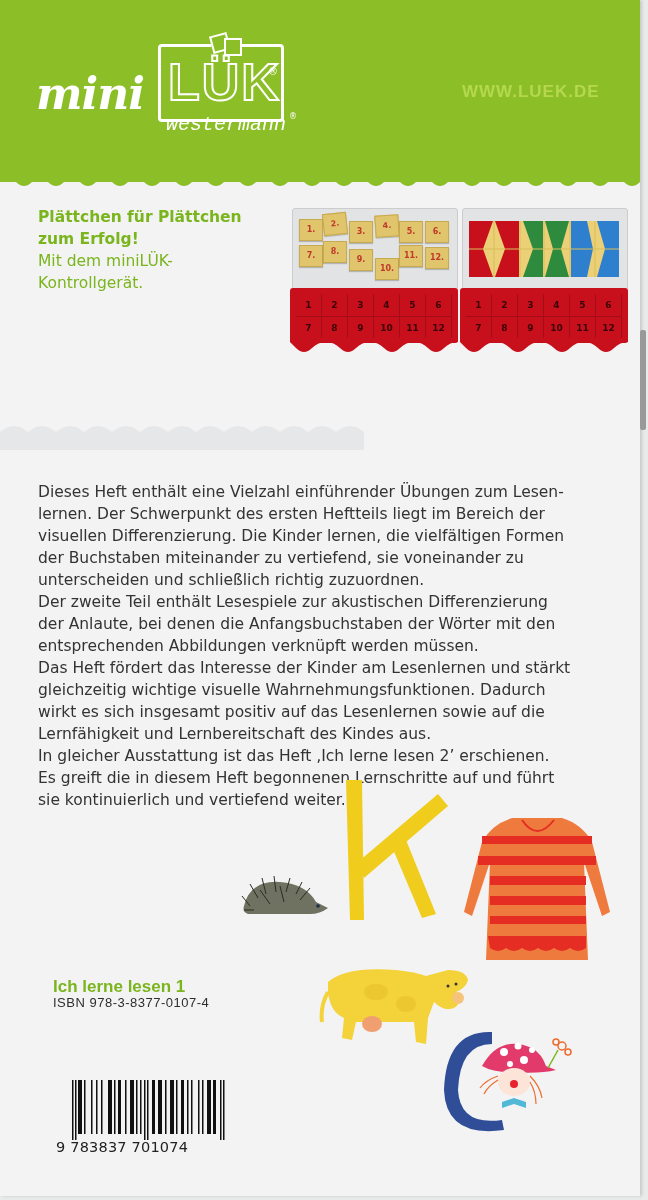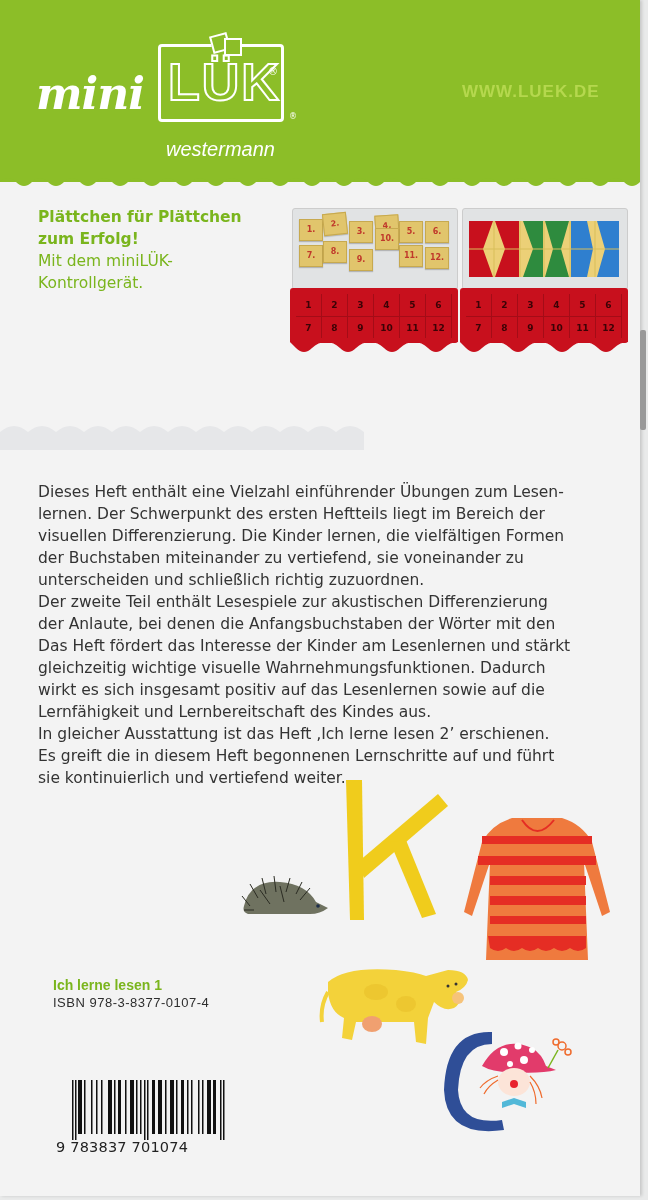--- a/index.html
+++ b/index.html
@@ -6,37 +6,37 @@
   body { width:648px; height:1200px; position:relative; overflow:hidden; background:#e9eaea; font-family:"DejaVu Sans", sans-serif; }
   .cover { position:absolute; left:0; top:0; width:640px; height:1196px; background:#f3f3f3; box-shadow: 2px 0 3px rgba(0,0,0,0.15); }
   .header { position:absolute; left:0; top:0; width:640px; height:182px; background:#8cbe28; }
   .header-wave { position:absolute; left:0; top:168px; width:640px; height:30px; }
   .logo { position:absolute; left:36px; top:28px; width:270px; height:110px; }
   .logo-mini { position:absolute; left:0; top:40px; font-family:"DejaVu Serif", serif; font-style:italic; font-weight:bold; font-size:44px; color:#fff; letter-spacing:-1px; }
   .logo-box { position:absolute; left:122px; top:16px; width:120px; height:72px; border:3px solid #fff; border-radius:4px; }
   .logo-luk { position:absolute; left:132px; top:24px; font-family:"Liberation Sans", sans-serif; font-weight:bold; font-size:52px; color:transparent; -webkit-text-stroke:2px #fff; letter-spacing:2px; line-height:60px; }
   .logo-reg { position:absolute; left:232px; top:38px; font-size:10px; color:#fff; }
   .logo-cube { position:absolute; width:14px; height:14px; border:2px solid #fff; background:#8cbe28; }
-  .logo-west { position:absolute; left:130px; top:85px; font-family:Liberation Sans, sans-serif; font-style:italic; font-size:20px; color:#fff;margin-top:25px; }
+  .logo-west { position:absolute; left:130px; top:85px; font-family:Liberation Mono, monospace; font-style:italic; font-size:20px; color:#fff; }
   .logo-west-reg { position:absolute; left:253px; top:84px; font-size:8px; color:#fff; }
   .url { position:absolute; left:462px; top:38px; font-family:"Liberation Sans", sans-serif; font-weight:bold; font-size:17px; color:#b5d84e; letter-spacing:1px;margin-top:44px; }
   .tagline { position:absolute; left:38px; top:206px; font-family:"DejaVu Sans", sans-serif; font-size:15.5px; line-height:22px; color:#7ab51d; }
   .tagline .b { font-weight:bold; display:block; }
   .tagline .n { display:block; }
   .device { position:absolute; top:208px; width:168px; height:145px; }
   .tray { position:absolute; left:2px; top:0; width:164px; height:80px; background:rgba(220,222,224,0.8); border:1px solid #ccc; border-radius:3px; }
   .tile { position:absolute; width:22px; height:20px; background:#e1c56c; border:1px solid #c7a94f; font-size:8px; color:#c0392b; font-weight:bold; text-align:center; line-height:20px; box-shadow:0 1px 1px rgba(0,0,0,0.2); }
   .case { position:absolute; left:0; top:80px; width:168px; height:55px; background:#c8101d; border-radius:3px; }
   .case-grid { position:absolute; left:6px; top:6px; width:156px; height:46px; display:grid; grid-template-columns:repeat(6,1fr); grid-template-rows:1fr 1fr; }
   .case-cell { border-right:1px solid #a40c17; border-bottom:1px solid #a40c17; font-size:9px; color:#3a0306; font-weight:bold; text-align:center; line-height:22px; }
   .case-bumps { position:absolute; left:0; top:130px; width:168px; height:18px; }
   .heading { position:absolute; left:38px; top:460px; font-family:"DejaVu Sans", sans-serif; font-weight:bold; font-size:15.5px; color:#2b2b2b; }
   .body-text { position:absolute; left:38px; top:481px; width:590px; font-family:"DejaVu Sans", sans-serif; font-size:15.5px; line-height:22px; color:#333; }
   .body-text p { margin:0; }
-  .footer-title { position:absolute; left:53px; top:977px; font-family:"Liberation Sans", sans-serif; font-weight:bold; font-size:14px; color:#7ab51d; }
+  .footer-title { position:absolute; left:53px; top:977px; font-family:"Liberation Sans", sans-serif; font-weight:bold; font-size:17px; color:#7ab51d; }
   .isbn { position:absolute; left:53px; top:995px; font-family:"Liberation Sans", sans-serif; font-size:13px; color:#2e2e2e; letter-spacing:0.5px; }
   .barcode { position:absolute; left:70px; top:1080px; width:160px; height:60px; }
   .barcode-num { position:absolute; left:56px; top:1139px; font-family:"DejaVu Sans", sans-serif; font-size:14.5px; color:#222; letter-spacing:0.2px; }
   .illus { position:absolute; }
   .side-tab { position:absolute; left:640px; top:330px; width:6px; height:100px; background:#999; border-radius:2px; }
 </style>
 </head>
 <body>
 
 <div class="cover">
@@ -69,21 +69,21 @@
     <div class="tray">
       <div class="tile" style="left:6px;top:10px;">1.</div>
       <div class="tile" style="left:30px;top:4px;transform:rotate(-6deg);">2.</div>
       <div class="tile" style="left:56px;top:12px;">3.</div>
       <div class="tile" style="left:82px;top:6px;transform:rotate(-4deg);">4.</div>
       <div class="tile" style="left:106px;top:12px;">5.</div>
       <div class="tile" style="left:132px;top:12px;">6.</div>
       <div class="tile" style="left:6px;top:36px;">7.</div>
       <div class="tile" style="left:30px;top:32px;">8.</div>
       <div class="tile" style="left:56px;top:40px;">9.</div>
-      <div class="tile" style="left:82px;top:19px;">10.</div>
+      <div class="tile" style="left:82px;top:49px;">10.</div>
       <div class="tile" style="left:106px;top:36px;">11.</div>
       <div class="tile" style="left:132px;top:38px;">12.</div>
     </div>
     <div class="case">
       <div class="case-grid">
         <div class="case-cell">1</div>
         <div class="case-cell">2</div>
         <div class="case-cell">3</div>
         <div class="case-cell">4</div>
         <div class="case-cell">5</div>
@@ -146,20 +146,21 @@
   </svg>
 
   <div class="body-text">
     <p>Dieses Heft enthält eine Vielzahl einführender Übungen zum Lesen-</p>
     <p>lernen. Der Schwerpunkt des ersten Heftteils liegt im Bereich der</p>
     <p>visuellen Differenzierung. Die Kinder lernen, die vielfältigen Formen</p>
     <p>der Buchstaben miteinander zu vertiefend, sie voneinander zu</p>
     <p>unterscheiden und schließlich richtig zuzuordnen.</p>
     <p>Der zweite Teil enthält Lesespiele zur akustischen Differenzierung</p>
     <p>der Anlaute, bei denen die Anfangsbuchstaben der Wörter mit den</p>
+    <p>entsprechenden Abbildungen verknüpft werden müssen.</p>
     <p>Das Heft fördert das Interesse der Kinder am Lesenlernen und stärkt</p>
     <p>gleichzeitig wichtige visuelle Wahrnehmungsfunktionen. Dadurch</p>
     <p>wirkt es sich insgesamt positiv auf das Lesenlernen sowie auf die</p>
     <p>Lernfähigkeit und Lernbereitschaft des Kindes aus.</p>
     <p>In gleicher Ausstattung ist das Heft ‚Ich lerne lesen 2’ erschienen.</p>
     <p>Es greift die in diesem Heft begonnenen Lernschritte auf und führt</p>
     <p>sie kontinuierlich und vertiefend weiter.</p>
   </div>
 
   <svg class="illus" style="left:340px;top:780px;" width="110" height="140" viewBox="0 0 110 140">

